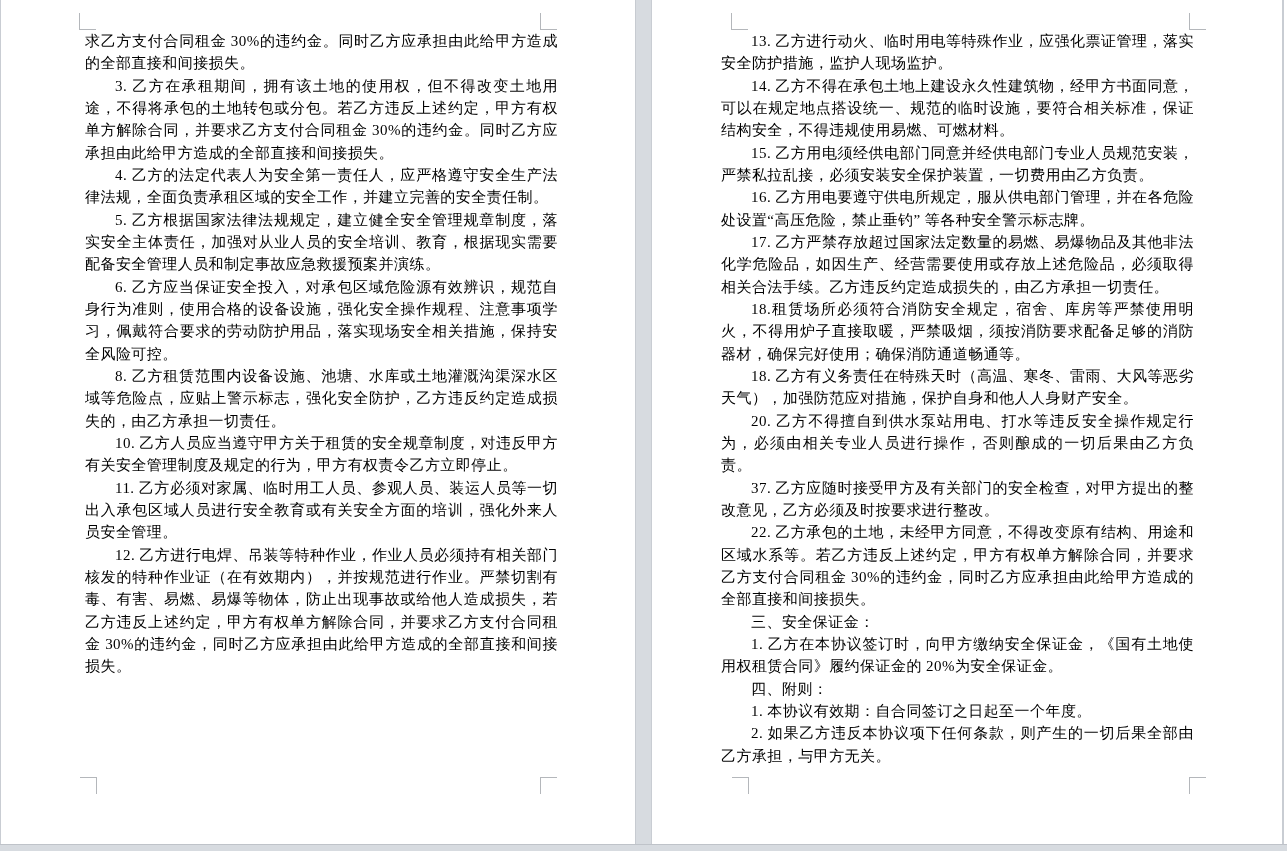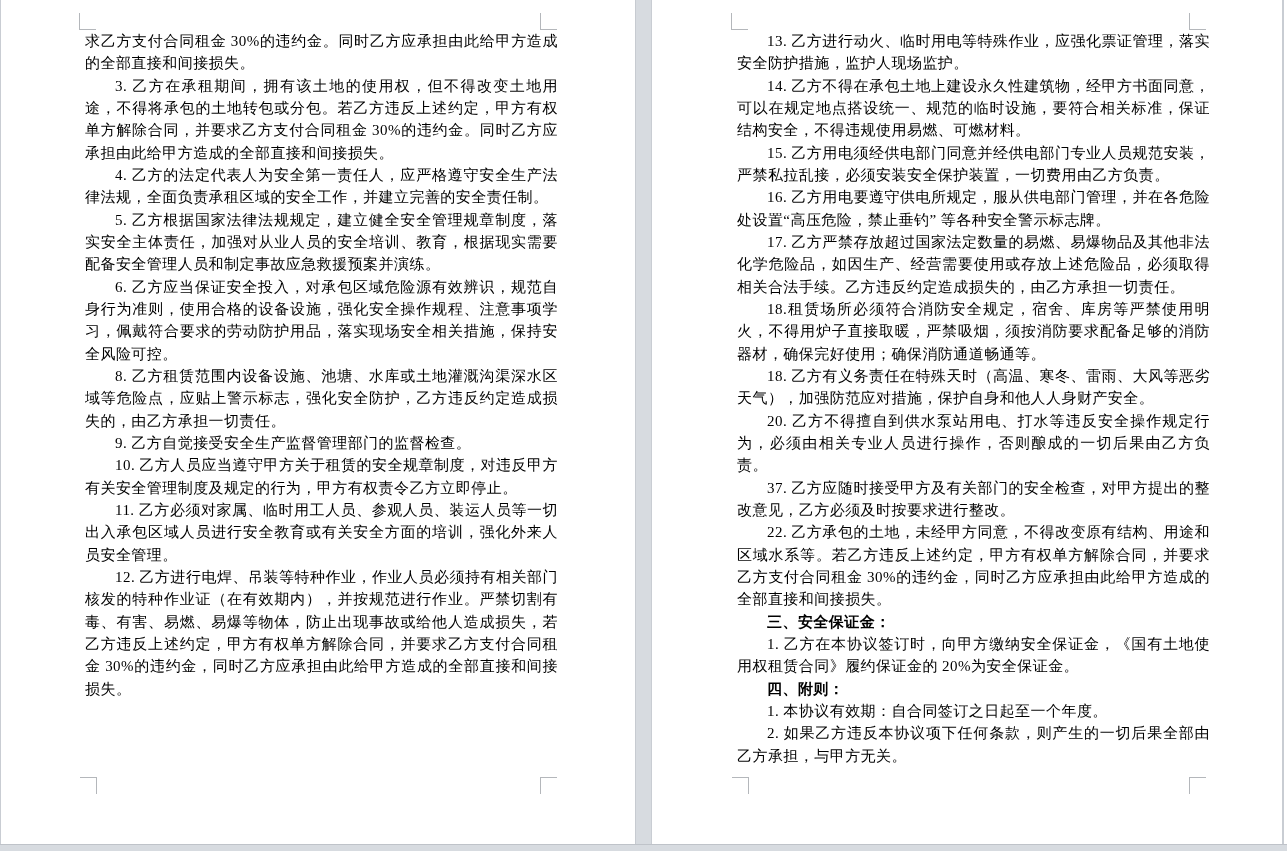--- a/index.html
+++ b/index.html
@@ -28,24 +28,24 @@
   .crop.bl{border-top:1px solid #b4b7bb;border-right:1px solid #b4b7bb;}
   .crop.br{border-top:1px solid #b4b7bb;border-left:1px solid #b4b7bb;}
 
   
   .text-area{
     position:absolute;top:30px;width:473px;height:750px;
     font-size:15px;line-height:22.33px;letter-spacing:0.45px;color:#000000;
     text-align:justify;overflow:hidden;
   }
   .text-area.left-col{left:85px;}
-  .text-area.right-col{left:737px;}
+  .text-area.right-col{left:721px;}
   .text-area p{margin:0;padding:0;text-indent:2em;}
   .text-area p.no-indent{text-indent:0;}
-  .text-area p.bold{font-weight:bold;}
+  .text-area p.bold{font-weight:normal;}
 </style>
 </head>
 <body>
 
 <div class="canvas">
 
   <div class="left-edge-line"></div>
   <div class="page-divider"></div>
   <div class="right-edge-line"></div>
   <div class="bottom-strip"></div>
@@ -60,21 +60,20 @@
   <div class="crop bl" style="left:732px;top:777px;"></div>
   <div class="crop br" style="left:1189px;top:777px;"></div>
 
   <div class="text-area left-col">
     <p class="no-indent">求乙方支付合同租金 30%的违约金。同时乙方应承担由此给甲方造成的全部直接和间接损失。</p>
     <p>3. 乙方在承租期间，拥有该土地的使用权，但不得改变土地用途，不得将承包的土地转包或分包。若乙方违反上述约定，甲方有权单方解除合同，并要求乙方支付合同租金 30%的违约金。同时乙方应承担由此给甲方造成的全部直接和间接损失。</p>
     <p>4. 乙方的法定代表人为安全第一责任人，应严格遵守安全生产法律法规，全面负责承租区域的安全工作，并建立完善的安全责任制。</p>
     <p>5. 乙方根据国家法律法规规定，建立健全安全管理规章制度，落实安全主体责任，加强对从业人员的安全培训、教育，根据现实需要配备安全管理人员和制定事故应急救援预案并演练。</p>
     <p>6. 乙方应当保证安全投入，对承包区域危险源有效辨识，规范自身行为准则，使用合格的设备设施，强化安全操作规程、注意事项学习，佩戴符合要求的劳动防护用品，落实现场安全相关措施，保持安全风险可控。</p>
     <p>8. 乙方租赁范围内设备设施、池塘、水库或土地灌溉沟渠深水区域等危险点，应贴上警示标志，强化安全防护，乙方违反约定造成损失的，由乙方承担一切责任。</p>
-    <p>9. 乙方自觉接受安全生产监督管理部门的监督检查。</p>
     <p>10. 乙方人员应当遵守甲方关于租赁的安全规章制度，对违反甲方有关安全管理制度及规定的行为，甲方有权责令乙方立即停止。</p>
     <p>11. 乙方必须对家属、临时用工人员、参观人员、装运人员等一切出入承包区域人员进行安全教育或有关安全方面的培训，强化外来人员安全管理。</p>
     <p>12. 乙方进行电焊、吊装等特种作业，作业人员必须持有相关部门核发的特种作业证（在有效期内），并按规范进行作业。严禁切割有毒、有害、易燃、易爆等物体，防止出现事故或给他人造成损失，若乙方违反上述约定，甲方有权单方解除合同，并要求乙方支付合同租金 30%的违约金，同时乙方应承担由此给甲方造成的全部直接和间接损失。</p>
   </div>
 
   <div class="text-area right-col">
     <p>13. 乙方进行动火、临时用电等特殊作业，应强化票证管理，落实安全防护措施，监护人现场监护。</p>
     <p>14. 乙方不得在承包土地上建设永久性建筑物，经甲方书面同意，可以在规定地点搭设统一、规范的临时设施，要符合相关标准，保证结构安全，不得违规使用易燃、可燃材料。</p>
     <p>15. 乙方用电须经供电部门同意并经供电部门专业人员规范安装，严禁私拉乱接，必须安装安全保护装置，一切费用由乙方负责。</p>
     <p>16. 乙方用电要遵守供电所规定，服从供电部门管理，并在各危险处设置“高压危险，禁止垂钓” 等各种安全警示标志牌。</p>

